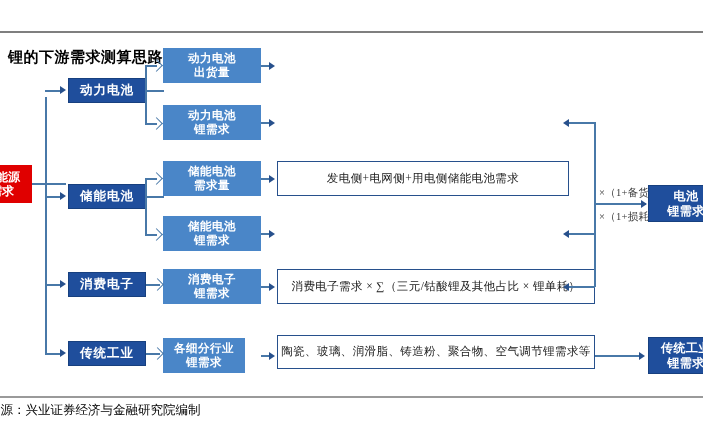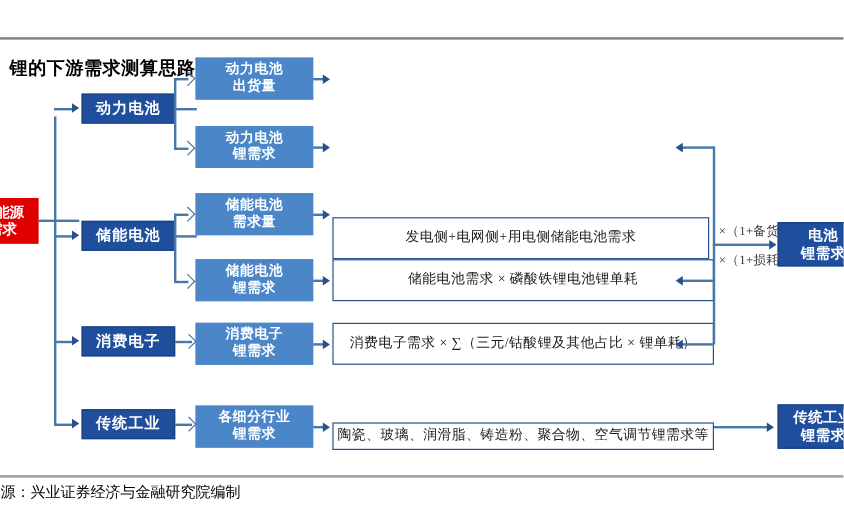--- a/index.html
+++ b/index.html
@@ -215,21 +215,21 @@
   <div class="node node-sub" style="left:163px; top:183px; width:98px; height:35px; flex-direction:column;">
     <span class="l1">储能电池</span>
     <span class="l2">锂需求</span>
   </div>
 
   <div class="node node-sub" style="left:163px; top:236px; width:98px; height:35px; flex-direction:column;">
     <span class="l1">消费电子</span>
     <span class="l2">锂需求</span>
   </div>
 
-  <div class="node node-sub" style="left:163px; top:305px; width:98px; height:35px; flex-direction:column;align-items:center;">
+  <div class="node node-sub" style="left:163px; top:305px; width:82px; height:35px; flex-direction:column;align-items:center;">
     <span class="l1">各细分行业</span>
     <span class="l2">锂需求</span>
   </div>
 
   <div class="hline" style="left:146px; top:57px; width:18px;"></div>
   <div class="vline" style="left:145px; top:32px; height:59px;"></div>
   <div class="hline" style="left:145px; top:32px; width:12px;"></div>
   <div class="arrow-open" style="left:152px; top:28px;"></div>
   <div class="hline" style="left:145px; top:90px; width:12px;"></div>
   <div class="arrow-open" style="left:152px; top:86px;"></div>
@@ -240,30 +240,27 @@
   <div class="arrow-open" style="left:152px; top:141px;"></div>
   <div class="hline" style="left:145px; top:201px; width:12px;"></div>
   <div class="arrow-open" style="left:152px; top:197px;"></div>
 
   <div class="hline" style="left:146px; top:251px; width:14px;"></div>
   <div class="arrow-open" style="left:153px; top:247px;"></div>
 
   <div class="hline" style="left:146px; top:320px; width:14px;"></div>
   <div class="arrow-open" style="left:153px; top:316px;"></div>
 
-  <div class="node node-formula" style="left:277px; top:128px; width:314px; height:35px;margin-top:20px;">
+  <div class="node node-formula" style="left:277px; top:128px; width:292px; height:35px;">
     <span>发电侧+电网侧+用电侧储能电池需求</span>
-  </div>
-  <div class="node node-formula" style="left:277px; top:183px; width:318px; height:35px;">
-    <span>储能电池需求 × 磷酸铁锂电池锂单耗</span>
   </div>
   <div class="node node-formula" style="left:277px; top:236px; width:318px; height:35px;">
     <span>消费电子需求 × ∑（三元/钴酸锂及其他占比 × 锂单耗）</span>
   </div>
-  <div class="node node-formula" style="left:277px; top:319px; width:318px; height:23px;">
+  <div class="node node-formula" style="left:277px; top:302px; width:318px; height:34px;">
     <span>陶瓷、玻璃、润滑脂、铸造粉、聚合物、空气调节锂需求等</span>
   </div>
 
   <div class="hline" style="left:261px; top:32px; width:10px;"></div>
   <div class="arrow arrow-r" style="left:269px; top:29px;"></div>
 
   <div class="hline" style="left:261px; top:89px; width:10px;"></div>
   <div class="arrow arrow-r" style="left:269px; top:86px;"></div>
 
   <div class="hline" style="left:261px; top:145px; width:10px;"></div>

